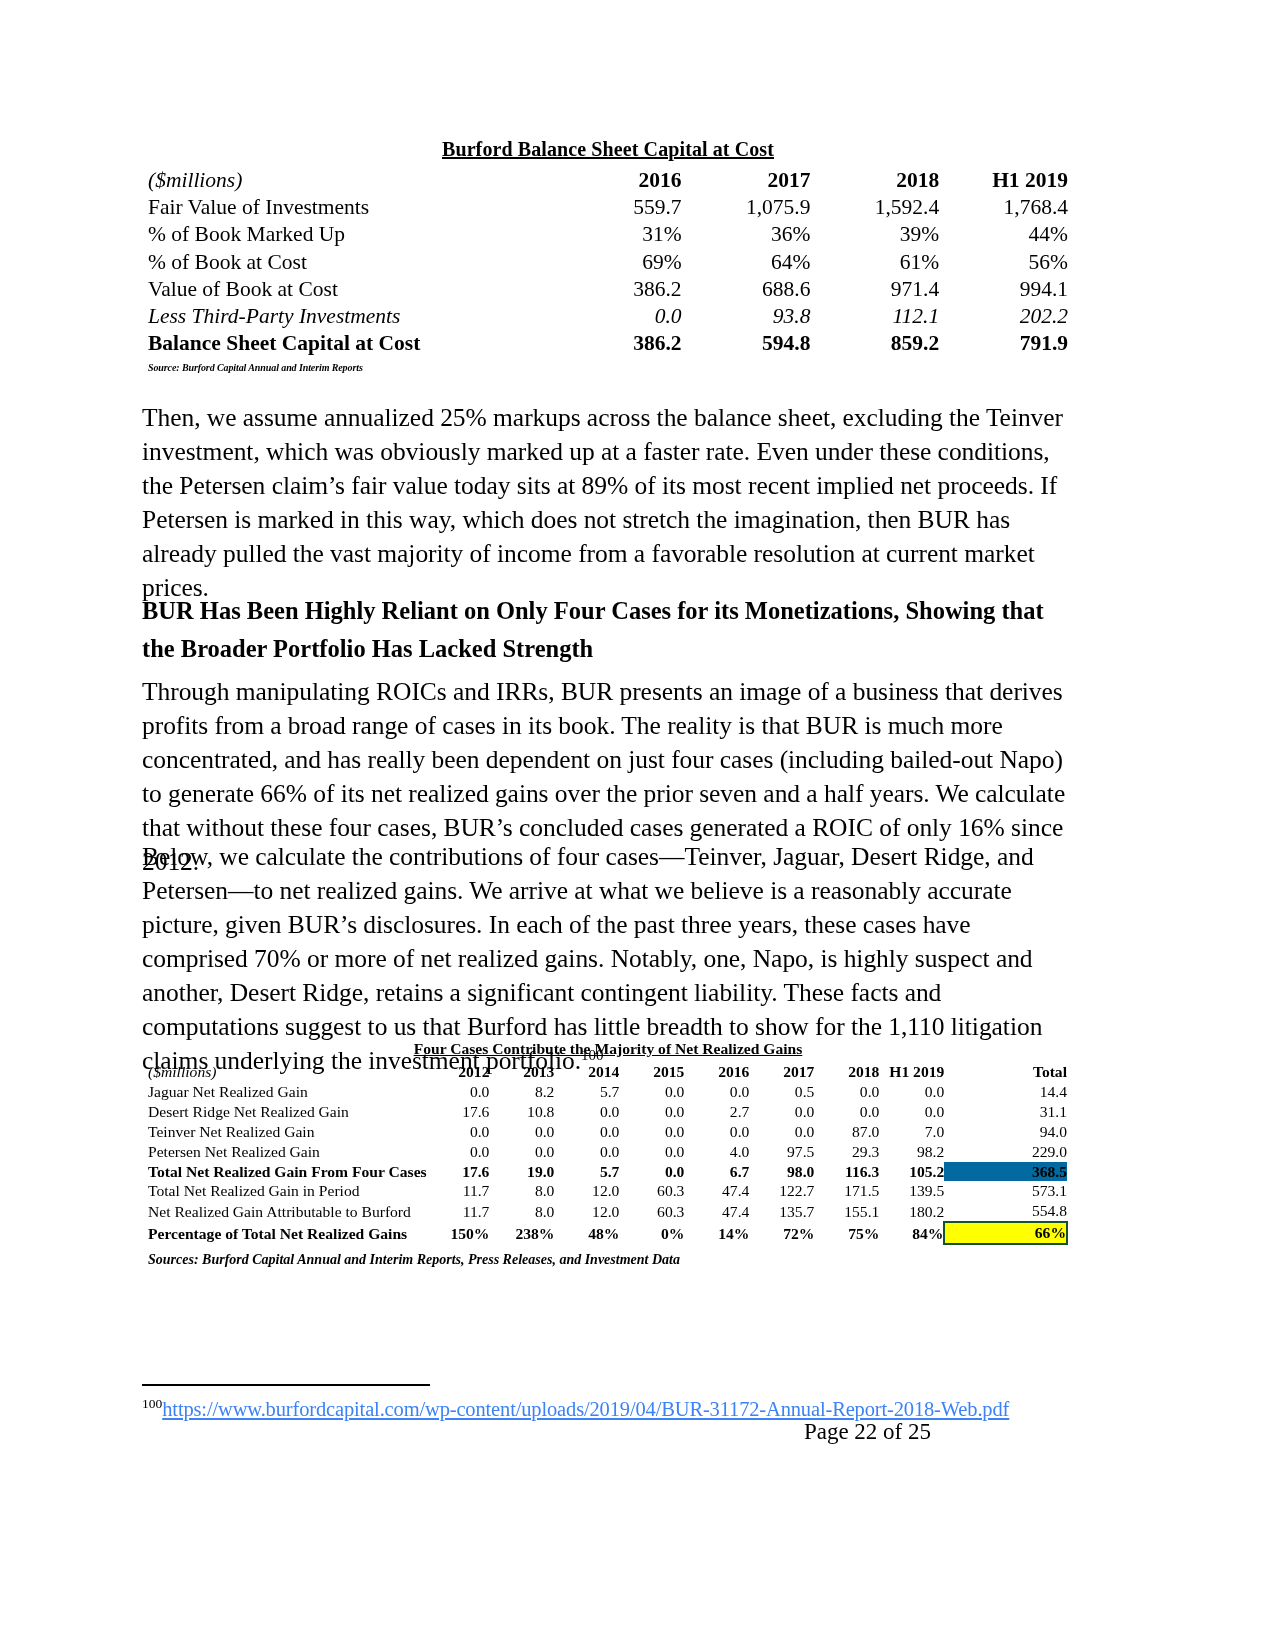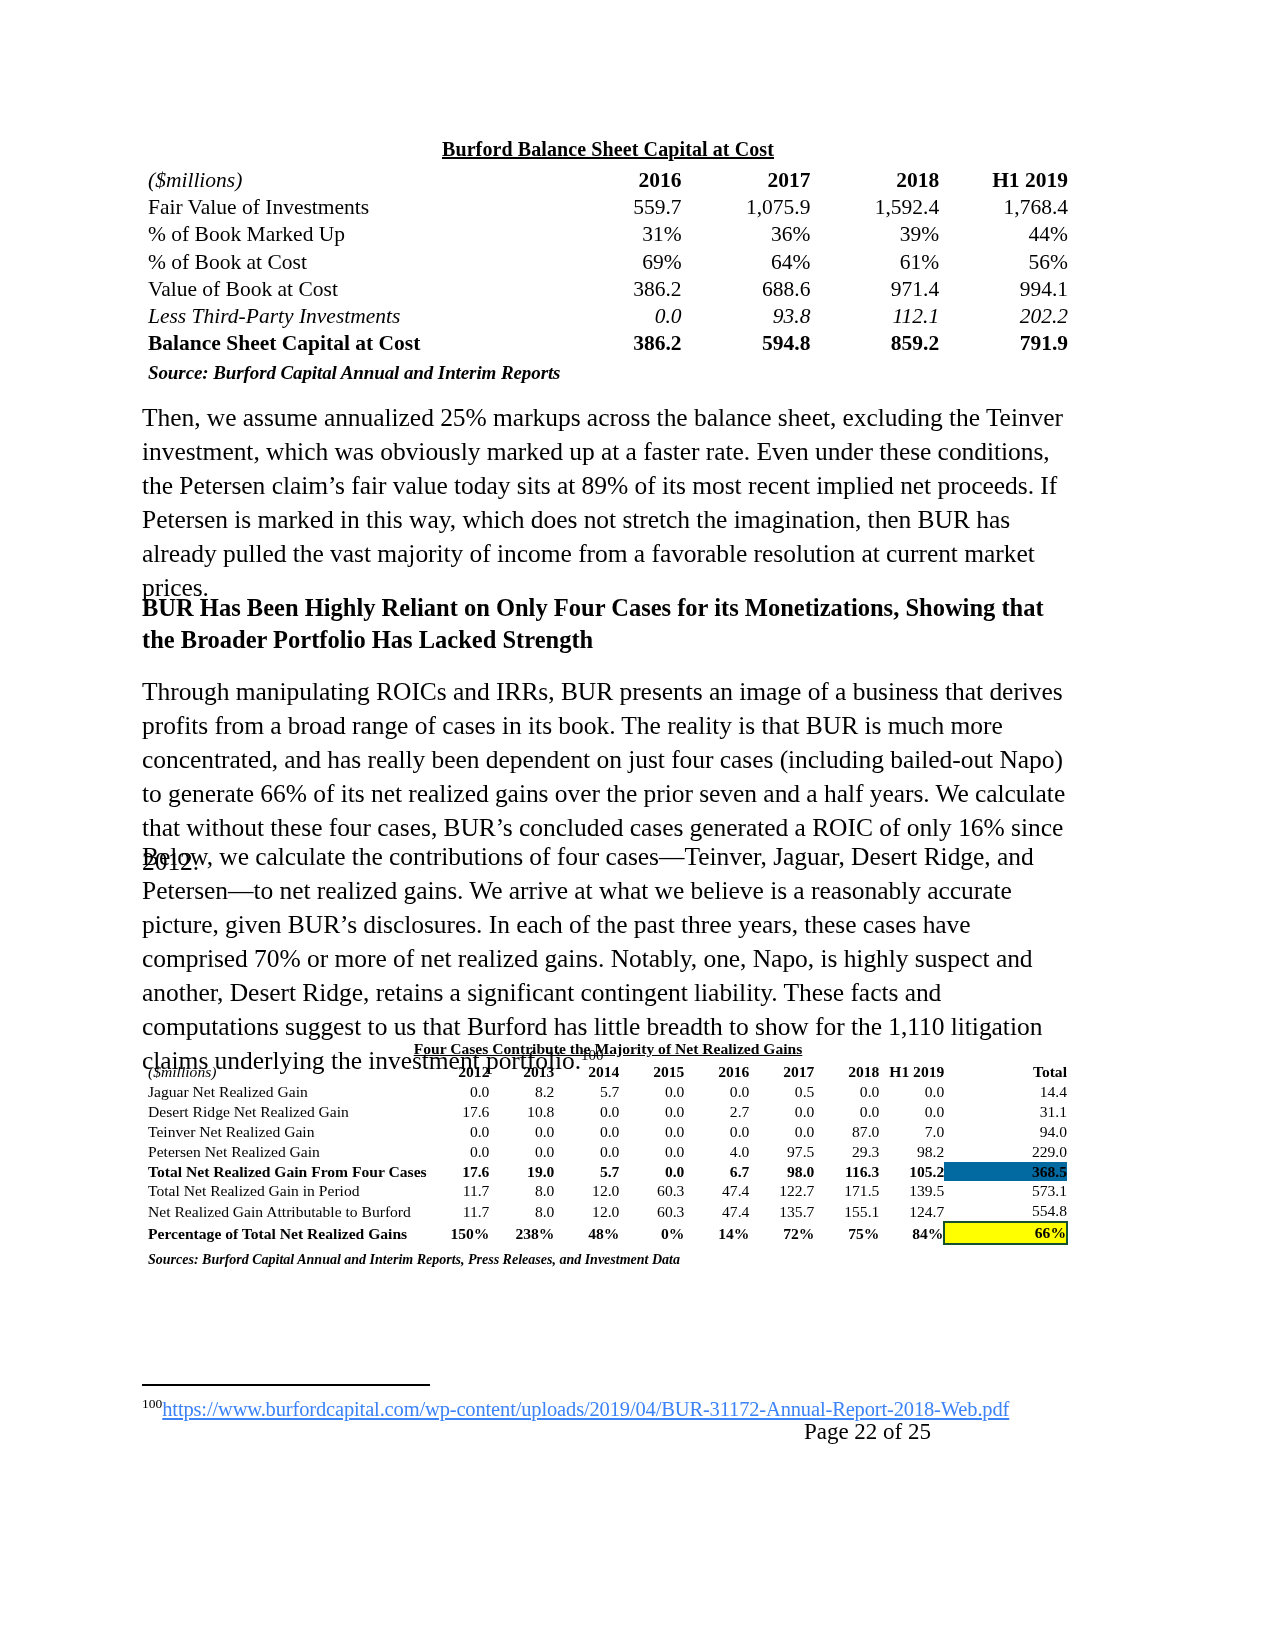--- a/index.html
+++ b/index.html
@@ -61,21 +61,21 @@
   }
   #table1 .tbl-title {
     font-size: 20px;
     padding-bottom: 6px;
     letter-spacing: 0.1px;
   }
   #table1 table.fin td { height: 27.2px; line-height: 27.2px; }
   #table1 col.c-lbl { width: 44%; }
   #table1 col.c-num { width: 14%; }
   #table1 .src {
-    font-size: 19px;
+    font-size: 10px;
     padding-top: 5px;
     letter-spacing: -0.1px;
   }
 
   
   #table2 {
     left: 148px;
     top: 1040px;
     width: 920px;
     font-size: 15.6px;
@@ -108,21 +108,21 @@
     font-size: 25.5px;
     line-height: 34px;
     text-align: left;
     letter-spacing: -0.05px;
   }
   .heading {
     position: absolute;
     left: 142px;
     width: 930px;
     font-size: 24.5px;
-    line-height: 32px;
+    line-height: 38px;
     font-weight: bold;
     text-align: left;
   }
   .sup {
     font-size: 15px;
     vertical-align: super;
     line-height: 0;
   }
 
   
@@ -358,21 +358,21 @@
 
         <tr>
           <td class="lbl">Net Realized Gain Attributable to Burford</td>
           <td class="num">11.7</td>
           <td class="num">8.0</td>
           <td class="num">12.0</td>
           <td class="num">60.3</td>
           <td class="num">47.4</td>
           <td class="num">135.7</td>
           <td class="num">155.1</td>
-          <td class="num">124.7</td>
+          <td class="num">180.2</td>
           <td></td>
           <td class="num">554.8</td>
         </tr>
 
         <tr>
           <td class="lbl bold">Percentage of Total Net Realized Gains</td>
           <td class="num bold">150%</td>
           <td class="num bold">238%</td>
           <td class="num bold">48%</td>
           <td class="num bold">0%</td>

